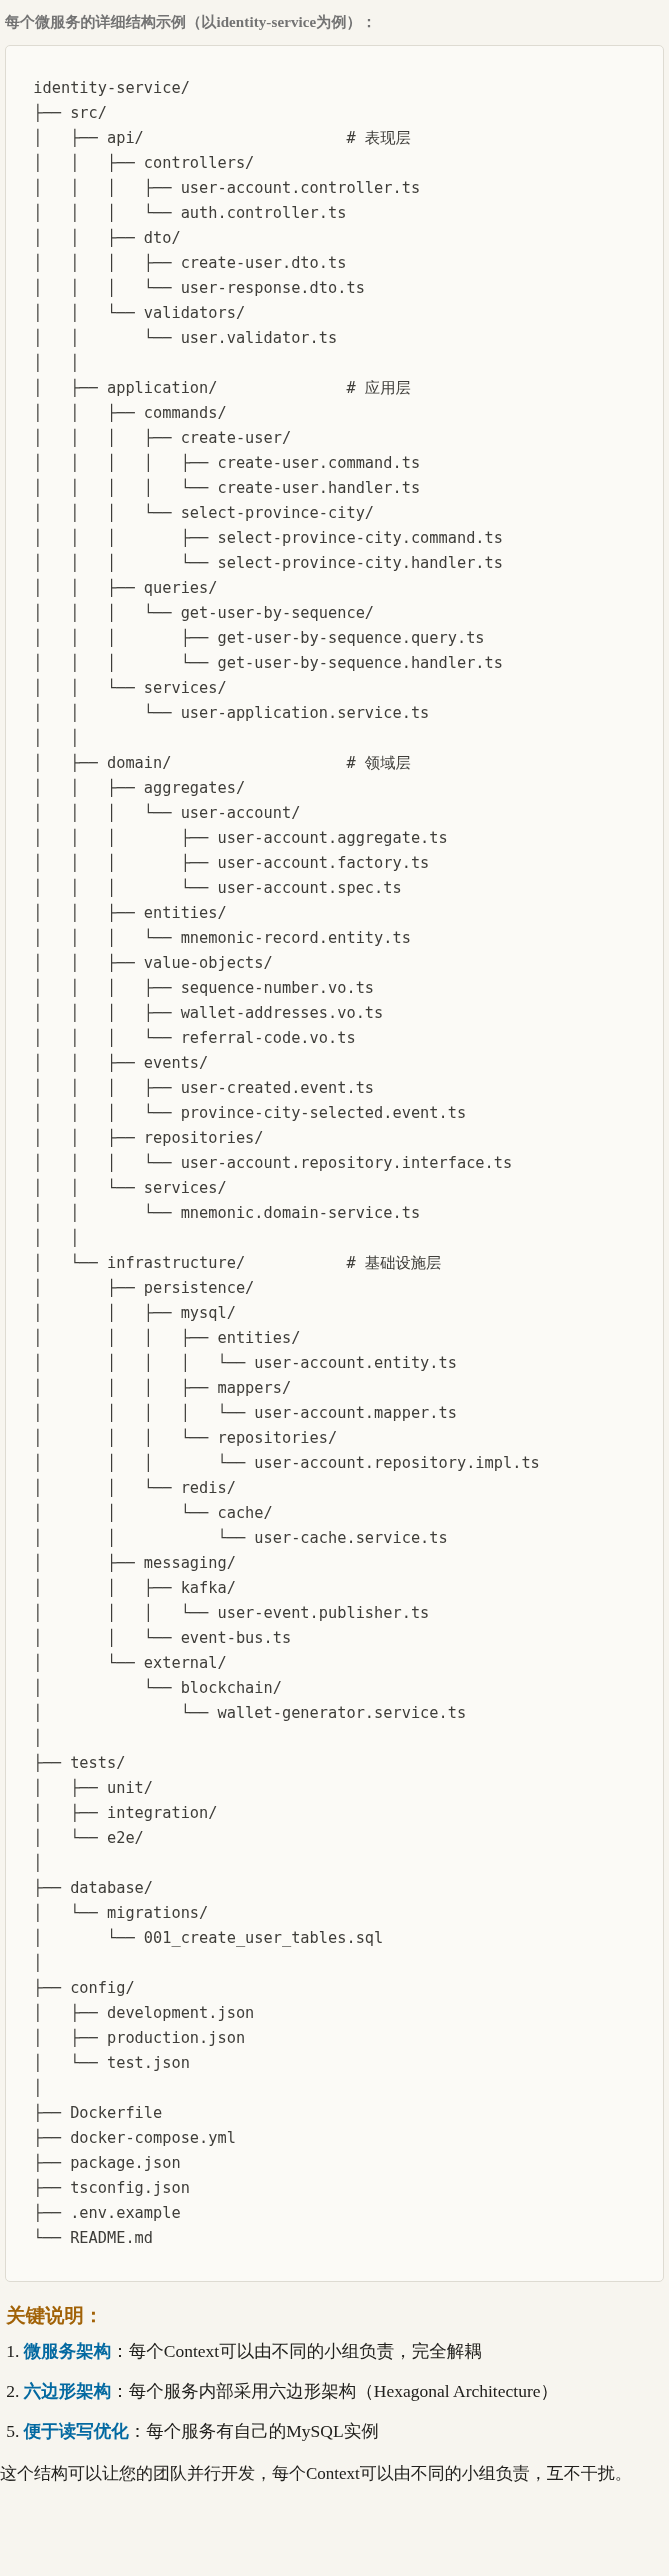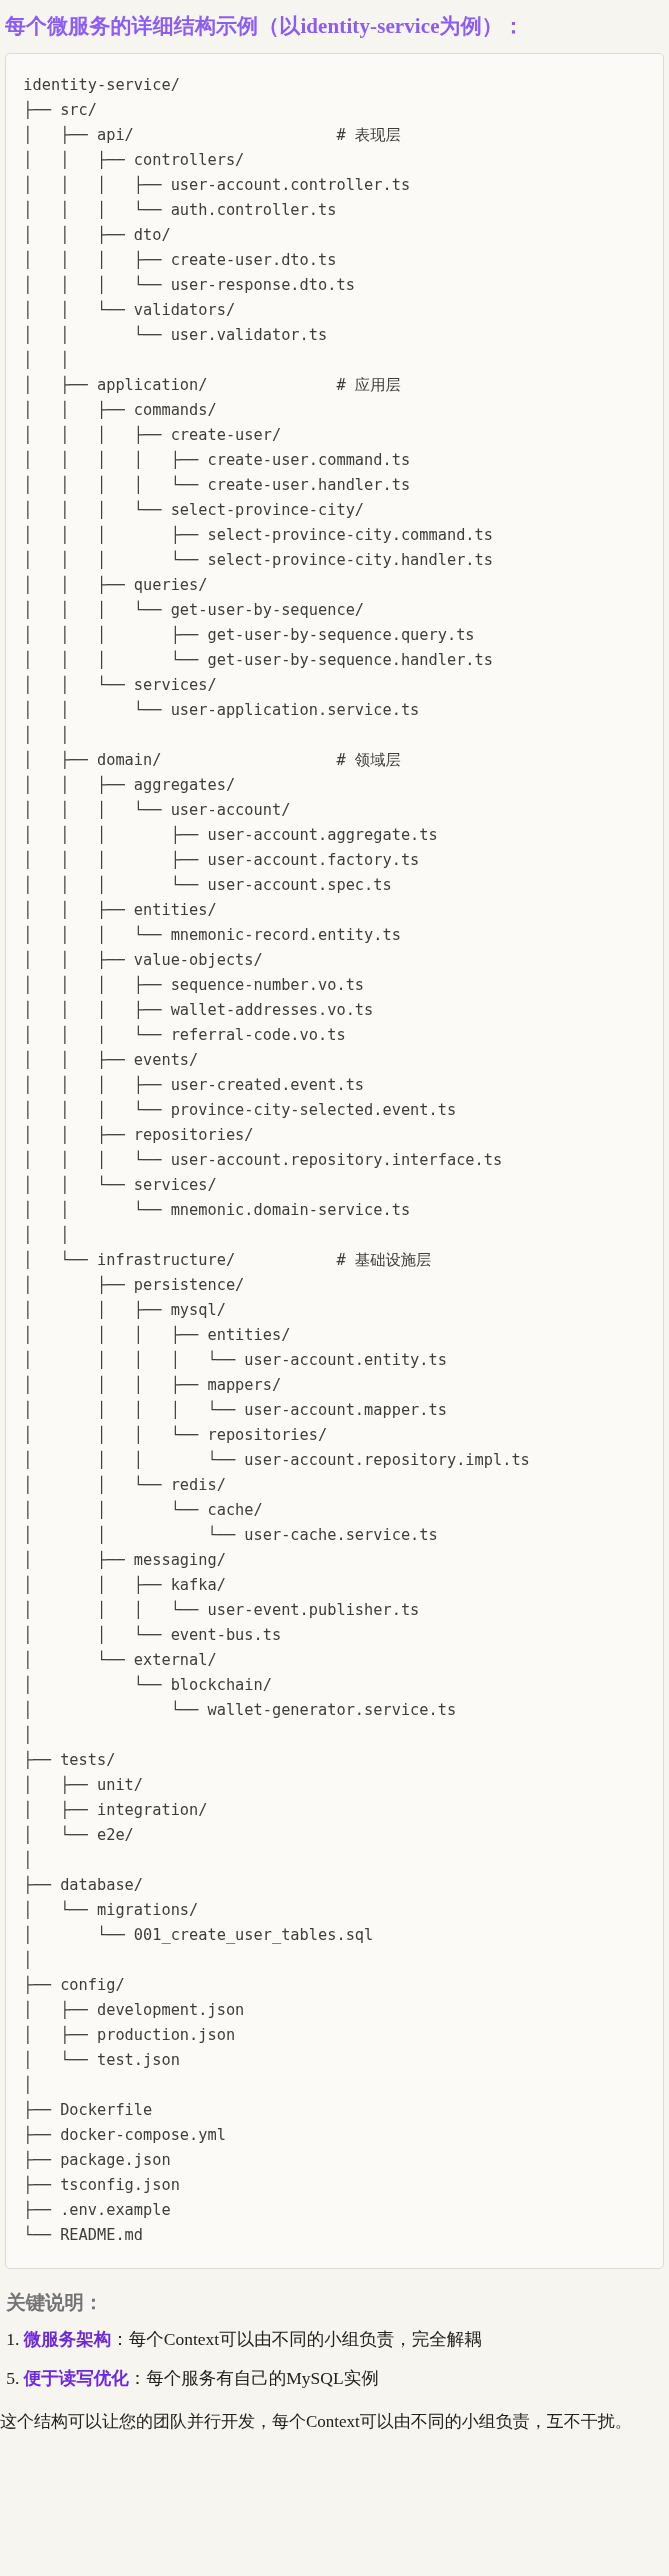--- a/index.html
+++ b/index.html
@@ -5,63 +5,63 @@
   html, body { margin: 0; padding: 0; }
   body {
     width: 669px;
     background: #f7f5ef;
     color: #21201d;
     font-family: "Liberation Serif", "DejaVu Serif", serif;
   }
   .page { padding: 8.8px 5px 6.3px 5px; }
 
   .doc-title {
-    font-size: 21px;
+    font-size: 15px;
     font-weight: 700;
     line-height: 1.25;
     margin: 3.8px 0 13.8px 0;
-    color: #8b5cf6;
+    color: #737373;
     letter-spacing: 0.1px;
   }
 
   .code-block {
     background: #fbfaf6;
     border: 1.3px solid #dedbd2;
     border-radius: 5px;
     padding: 13.8px 11.3px;
     overflow: hidden;
   }
   .code-block pre {
-    margin: 6px;
+    margin: 16px;
     font-family: "DejaVu Sans Mono", "Liberation Mono", monospace;
     font-size: 15.3px;
     line-height: 25px;
     color: #3e3d39;
     white-space: pre;
   }
 
   .notes-heading {
     font-size: 19.4px;
     font-weight: 700;
-    color: #737373;
+    color: #a16207;
     margin: 20px 0 11.3px 1.3px;
   }
 
   .notes-list { margin: 0; padding: 0; list-style: none; }
   .note-item {
     font-size: 17.5px;
     line-height: 1.3;
     margin: 0 0 17px 1.3px;
     color: #21201d;
   }
   .note-number {
     display: inline-block;
     margin-right: 4.4px;
   }
-  .note-label { font-weight: 700; color: #6d28d9; }
+  .note-label { font-weight: 700; color: #0369a1; }
   .note-text { font-weight: 400; }
 
   .closing-paragraph {
     font-size: 17px;
     line-height: 1.3;
     margin: 21px 0 3.8px -5px;
     white-space: nowrap;
     color: #21201d;
   }
 </style>
@@ -162,20 +162,23 @@
 └── README.md</pre>
   </div>
 
   <h3 class="notes-heading">关键说明：</h3>
 
   <ol class="notes-list">
     <li class="note-item">
       <span class="note-number">1.</span><span class="note-label">微服务架构</span><span class="note-text">：每个Context可以由不同的小组负责，完全解耦</span>
     </li>
     <li class="note-item">
+      <span class="note-number">2.</span><span class="note-label">六边形架构</span><span class="note-text">：每个服务内部采用六边形架构（Hexagonal Architecture）</span>
+    </li>
+    <li class="note-item">
       <span class="note-number">5.</span><span class="note-label">便于读写优化</span><span class="note-text">：每个服务有自己的MySQL实例</span>
     </li>
   </ol>
 
   <p class="closing-paragraph">这个结构可以让您的团队并行开发，每个Context可以由不同的小组负责，互不干扰。</p>
 
 </div>
 
 
 </body></html>

